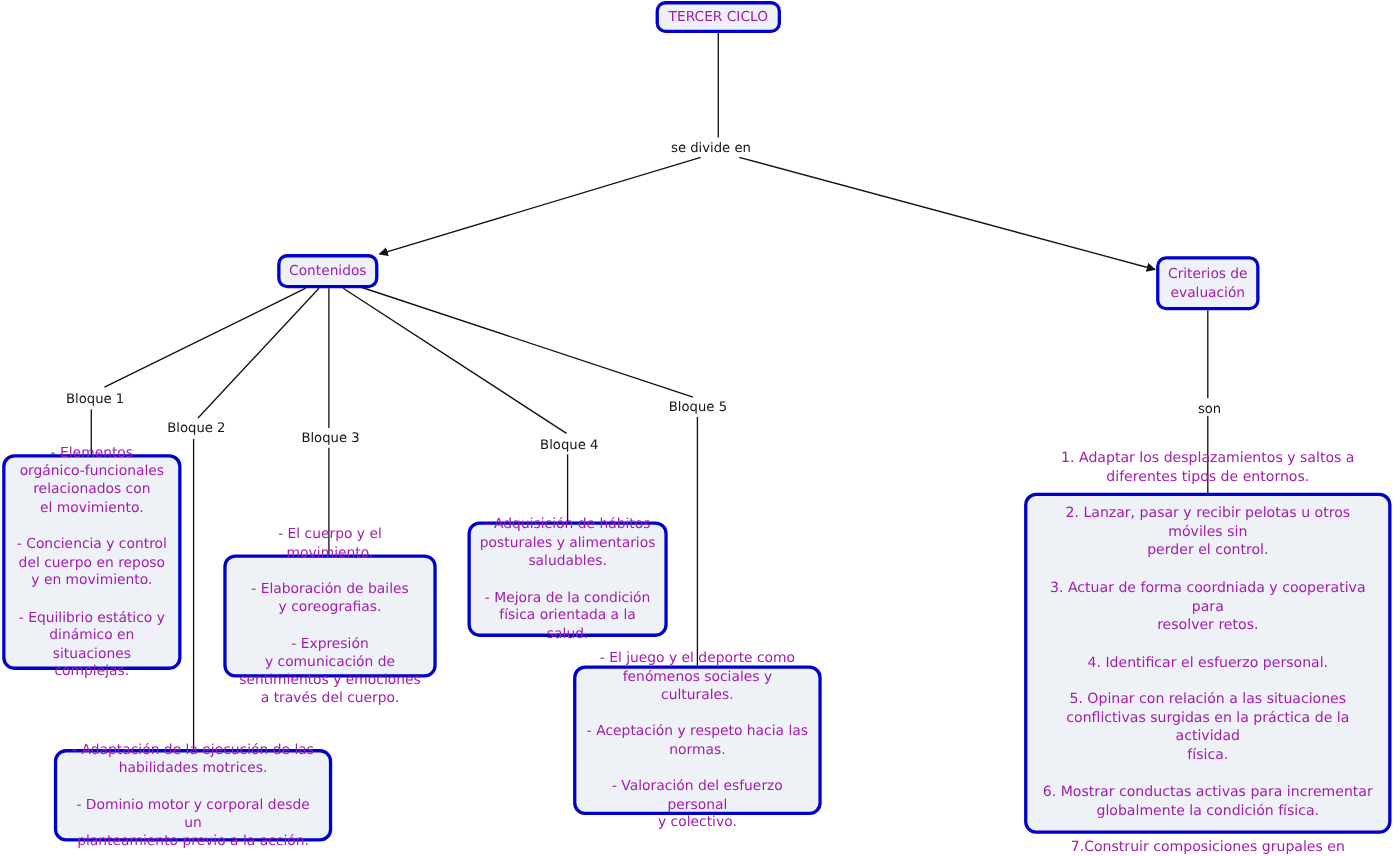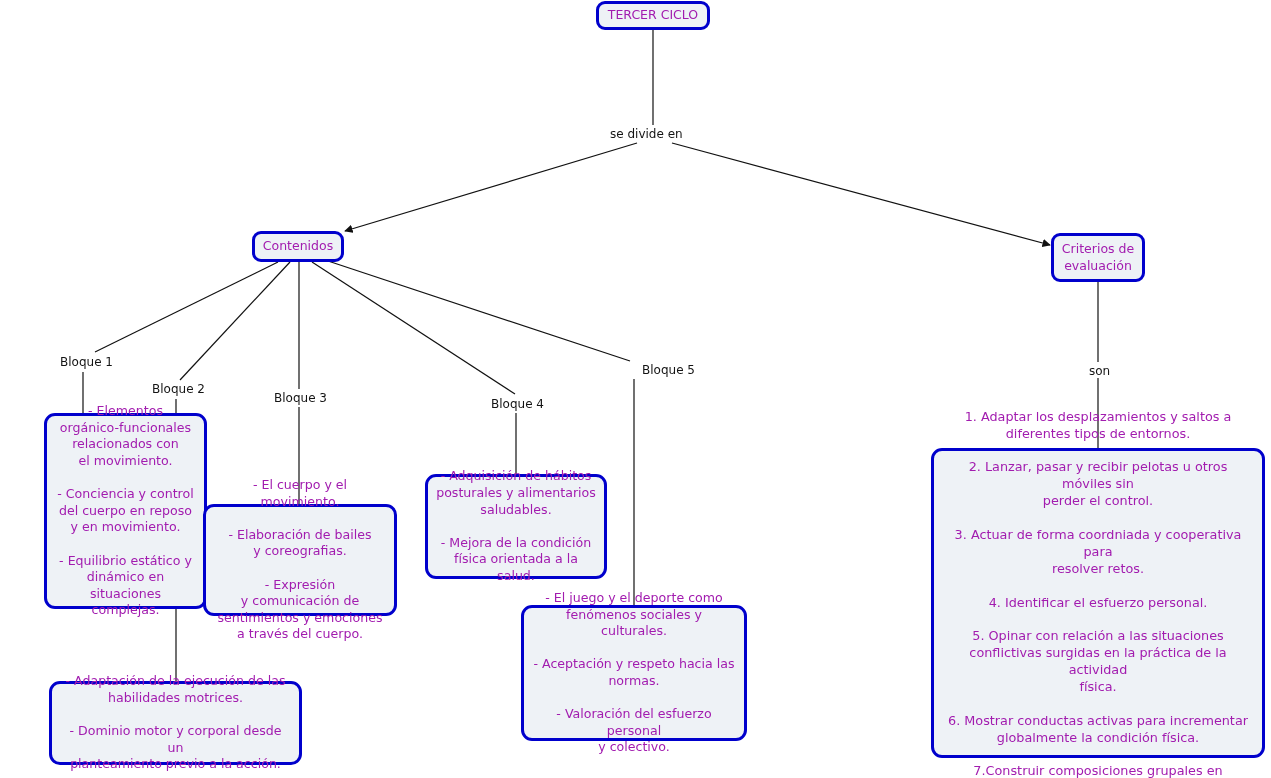--- a/index.html
+++ b/index.html
@@ -119,28 +119,28 @@
   </div>
   <div class="link-label" style="left:150px; top:382px;">
     <span>Bloque 2</span>
   </div>
   <div class="link-label" style="left:272px; top:391px;">
     <span>Bloque 3</span>
   </div>
   <div class="link-label" style="left:489px; top:397px;">
     <span>Bloque 4</span>
   </div>
-  <div class="link-label" style="left:640px; top:363px;">
+  <div class="link-label" style="left:606px; top:363px;">
     <span>Bloque 5</span>
   </div>
   <div class="link-label" style="left:1087px; top:364px;">
     <span>son</span>
   </div>
 
-  <div class="node leaf-text" style="left:2px; top:413px; width:163px; height:196px;margin-left:42px;">
+  <div class="node leaf-text" style="left:2px; top:413px; width:163px; height:196px;">
     <span>- Elementos
 orgánico-funcionales
 relacionados con
 el movimiento.
 
 - Conciencia y control
 del cuerpo en reposo
 y en movimiento.
 
 - Equilibrio estático y

